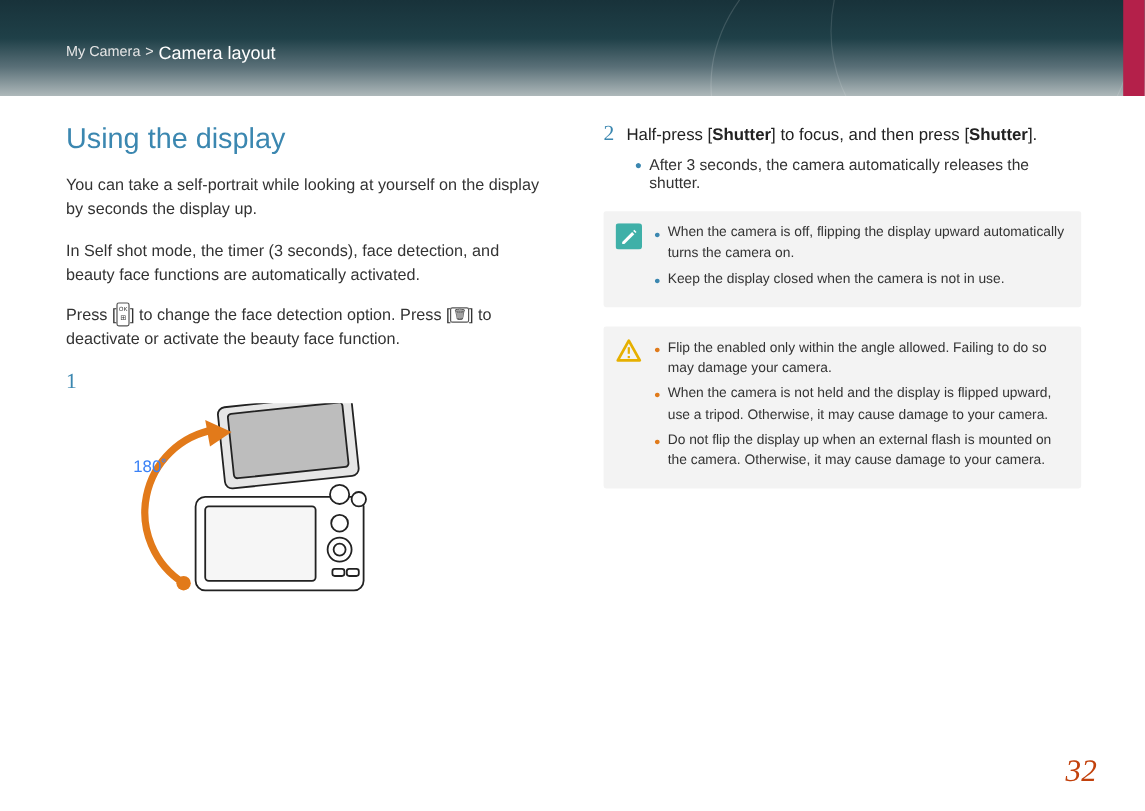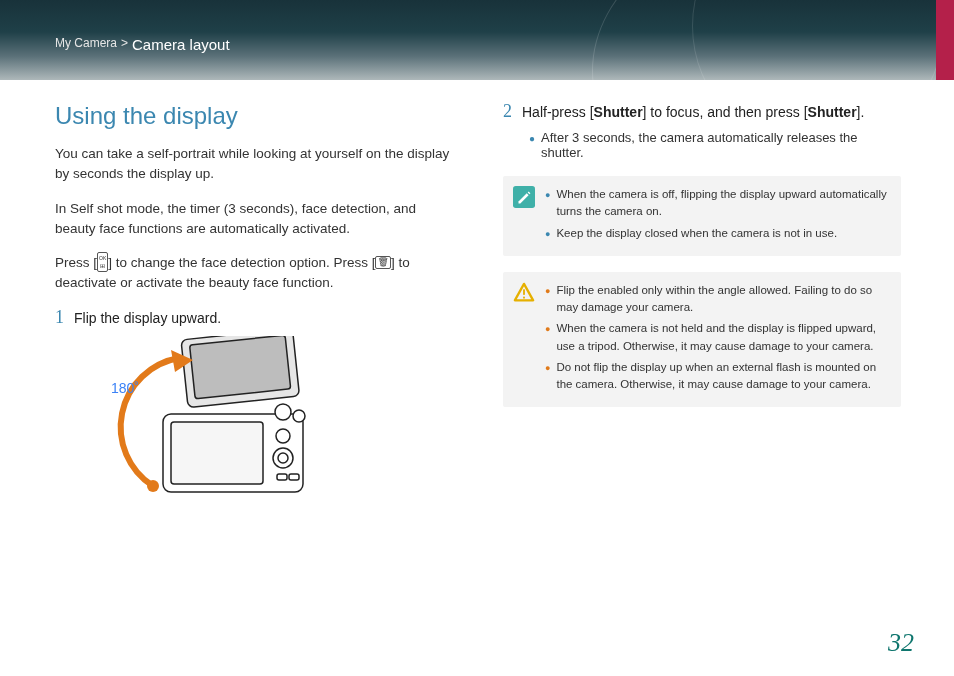--- a/index.html
+++ b/index.html
@@ -149,21 +149,21 @@
     color: #3b82f6;
   }
   .cam-svg { width: 220px; height: 170px; }
   .page-num {
     position: absolute;
     right: 40px;
     bottom: 18px;
     font-family: Georgia, "Times New Roman", serif;
     font-style: italic;
     font-size: 26px;
-    color: #0f766e;
+    color: #c2410c;
     margin-top: 16px;
   }
   .inline-ico {
     display: inline-block;
     border: 1px solid #555;
     font-size: 8px;
     line-height: 8px;
     padding: 1px 1px;
     vertical-align: middle;
     border-radius: 2px;
@@ -191,21 +191,20 @@
     <h1 class="title">Using the display</h1>
     <p class="body">You can take a self-portrait while looking at yourself on the display by seconds the display up.</p>
 
     <p class="body">In Self shot mode, the timer (3 seconds), face detection, and beauty face functions are automatically activated.</p>
     <p class="body">
       <span>Press [</span><span class="inline-ico ok"></span><span>] to change the face detection option. Press [</span><span class="inline-ico trash"></span><span>] to deactivate or activate the beauty face function.</span>
     </p>
 
     <div class="step">
       <div class="step-num">1</div>
-      <div class="step-text">Flip the display upward.</div>
     </div>
 
     <div class="diagram">
       <div class="deg-label">180˚</div>
       <svg class="cam-svg" viewBox="0 0 220 170">
 
         <g fill="#e6e6e6" stroke="#222" stroke-width="1.5">
           <rect x="86" y="4" width="112" height="68" rx="6" transform="rotate(-6 86 4)"></rect>
           <rect x="94" y="10" width="96" height="54" rx="3" fill="#bdbdbd" transform="rotate(-6 86 4)"></rect>
         </g>

